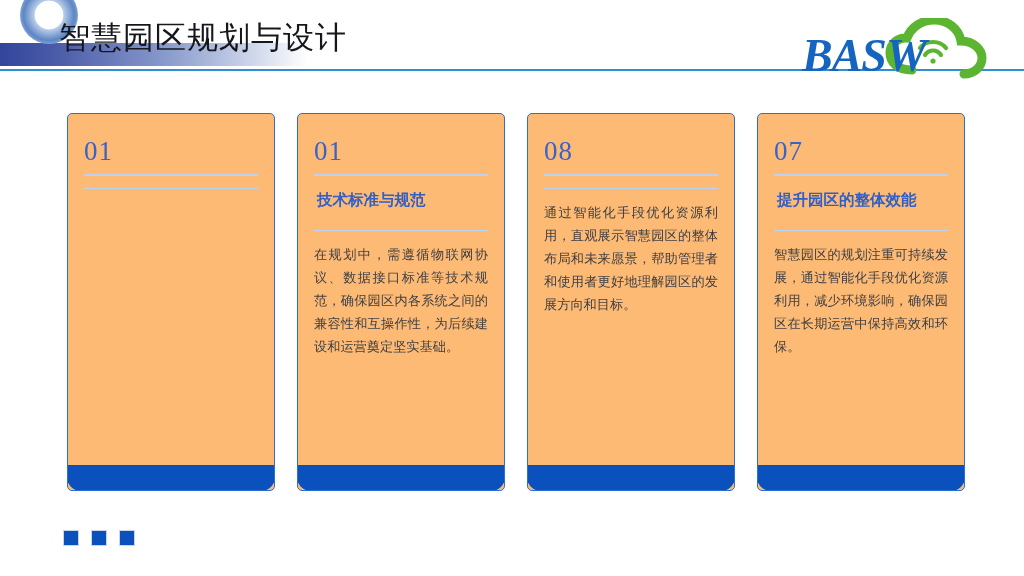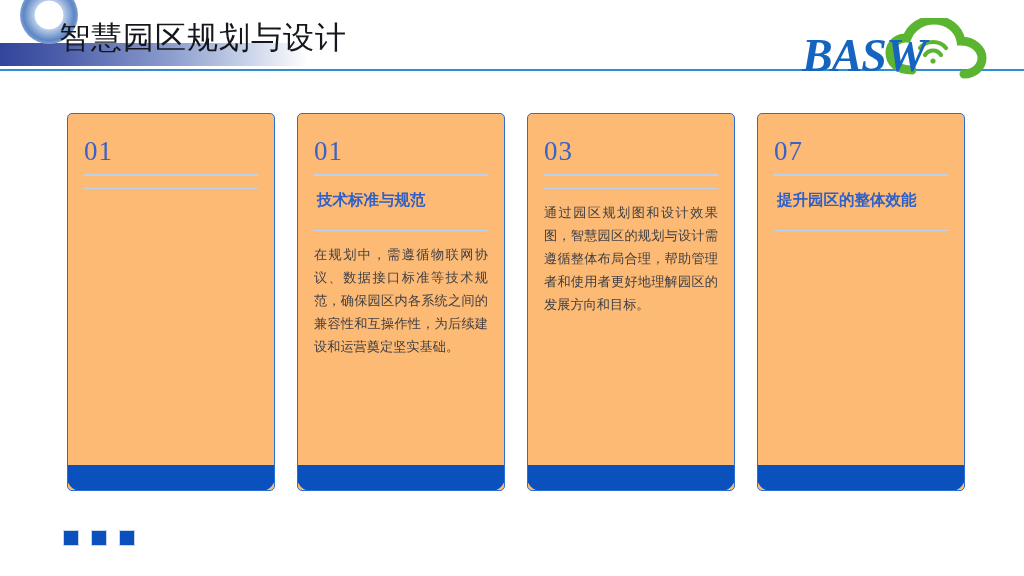--- a/index.html
+++ b/index.html
@@ -205,34 +205,35 @@
       <div class="card-sep"></div>
       <div class="card-title">技术标准与规范</div>
       <div class="card-sep2"></div>
       <div class="card-body">在规划中，需遵循物联网协议、数据接口标准等技术规范，确保园区内各系统之间的兼容性和互操作性，为后续建设和运营奠定坚实基础。</div>
     </div>
     <div class="card-footer"></div>
   </div>
 
   <div class="card">
     <div class="card-inner">
-      <div class="card-number">03</div>
-      <div class="card-sep"></div>
-      <div class="card-sep2"></div>
-      <div class="card-body">通过园区规划图和设计效果图，智慧园区的规划与设计需遵循整体布局合理，帮助管理者和使用者更好地理解园区的发展方向和目标。</div>
+      <div class="card-number">08</div>
+      <div class="card-sep"></div>
+      <div class="card-sep2"></div>
+      <div class="card-body">通过智能化手段优化资源利用，直观展示智慧园区的整体布局和未来愿景，帮助管理者和使用者更好地理解园区的发展方向和目标。</div>
     </div>
     <div class="card-footer"></div>
   </div>
 
   <div class="card">
     <div class="card-inner">
       <div class="card-number">07</div>
       <div class="card-sep"></div>
       <div class="card-title">提升园区的整体效能</div>
       <div class="card-sep2"></div>
+      <div class="card-body">智慧园区的规划注重可持续发展，通过智能化手段优化资源利用，减少环境影响，确保园区在长期运营中保持高效和环保。</div>
     </div>
     <div class="card-footer"></div>
   </div>
 
 </div>
 
 <div class="dots">
   <div class="dot"></div>
   <div class="dot"></div>
   <div class="dot"></div>

